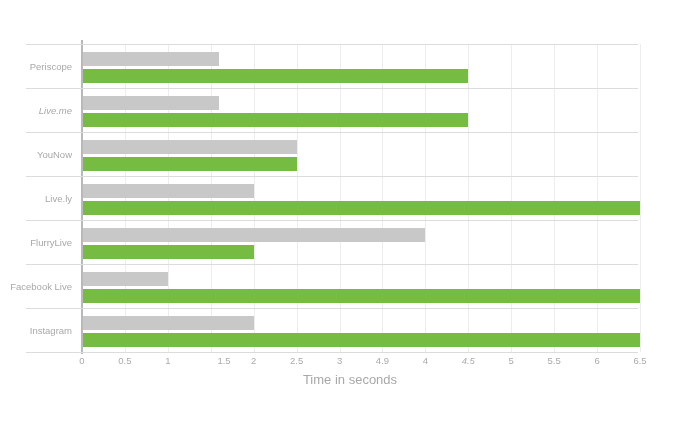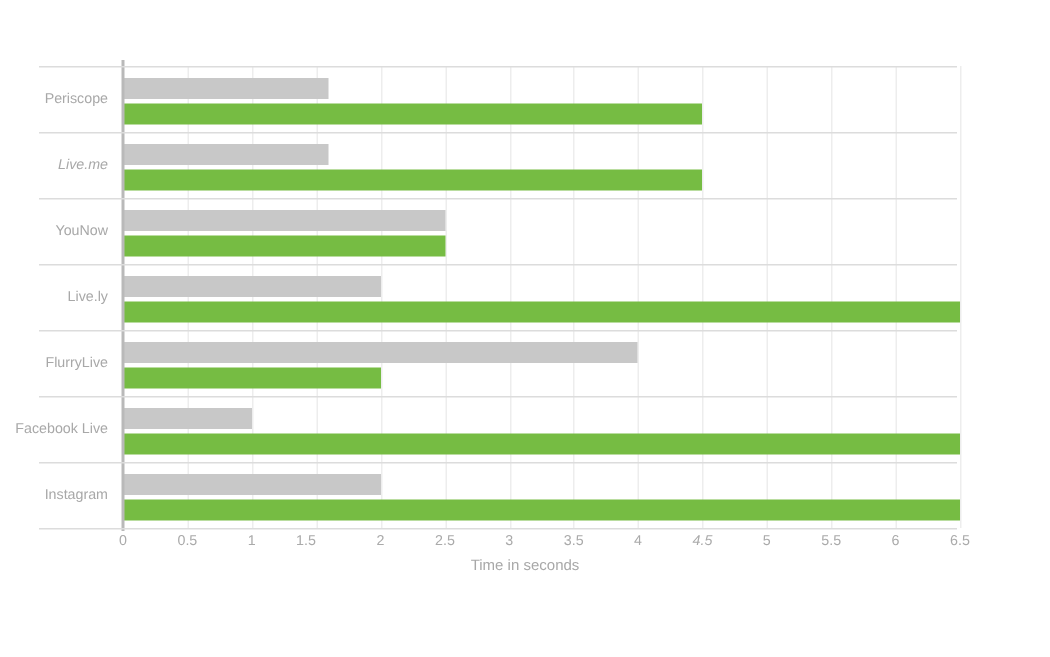--- a/index.html
+++ b/index.html
@@ -84,21 +84,21 @@
   }
   .bar-ttff { background: #c8c8c8; }
   .bar-e2e  { background: #76bc43; }
 
   .axis-title {
     position: absolute;
     top: 372px;
     left: 0;
     width: 700px;
     text-align: center;
-    font-size: 10px;
+    font-size: 13px;
     color: #a8a8a8;
   }
 
   .legend {
     position: absolute;
     top: 400px;
     left: 0;
     width: 700px;
     display: flex;
     justify-content: center;
@@ -166,25 +166,25 @@
       <div class="cat-sep" style="top: 176px;"></div>
       <div class="cat-sep" style="top: 220px;"></div>
       <div class="cat-sep" style="top: 264px;"></div>
       <div class="cat-sep" style="top: 308px;"></div>
       <div class="cat-sep" style="top: 352px;"></div>
     </div>
   <div id="x-tick-labels">
       <div class="tick-label" style="left: 82px;">0</div>
       <div class="tick-label" style="left: 124.923px;">0.5</div>
       <div class="tick-label" style="left: 167.846px;">1</div>
-      <div class="tick-label" style="left: 204px;">1.5</div>
+      <div class="tick-label" style="left: 224px;">1.5</div>
       <div class="tick-label" style="left: 253.692px;">2</div>
       <div class="tick-label" style="left: 296.615px;">2.5</div>
       <div class="tick-label" style="left: 339.538px;">3</div>
-      <div class="tick-label" style="left: 382.462px;">3.5</div>
+      <div class="tick-label" style="left: 382.462px;">4.9</div>
       <div class="tick-label" style="left: 425.385px;">4</div>
       <div class="tick-label" style="left: 468.308px; font-style: italic;">4.5</div>
       <div class="tick-label" style="left: 511.231px;">5</div>
       <div class="tick-label" style="left: 554.154px;">5.5</div>
       <div class="tick-label" style="left: 597.077px;">6</div>
       <div class="tick-label" style="left: 640px;">6.5</div>
     </div>
   <div id="cat-labels">
       <div class="cat-label" style="top: 66px;">Periscope</div>
       <div class="cat-label" style="top: 110px; font-style: italic;">Live.me</div>

